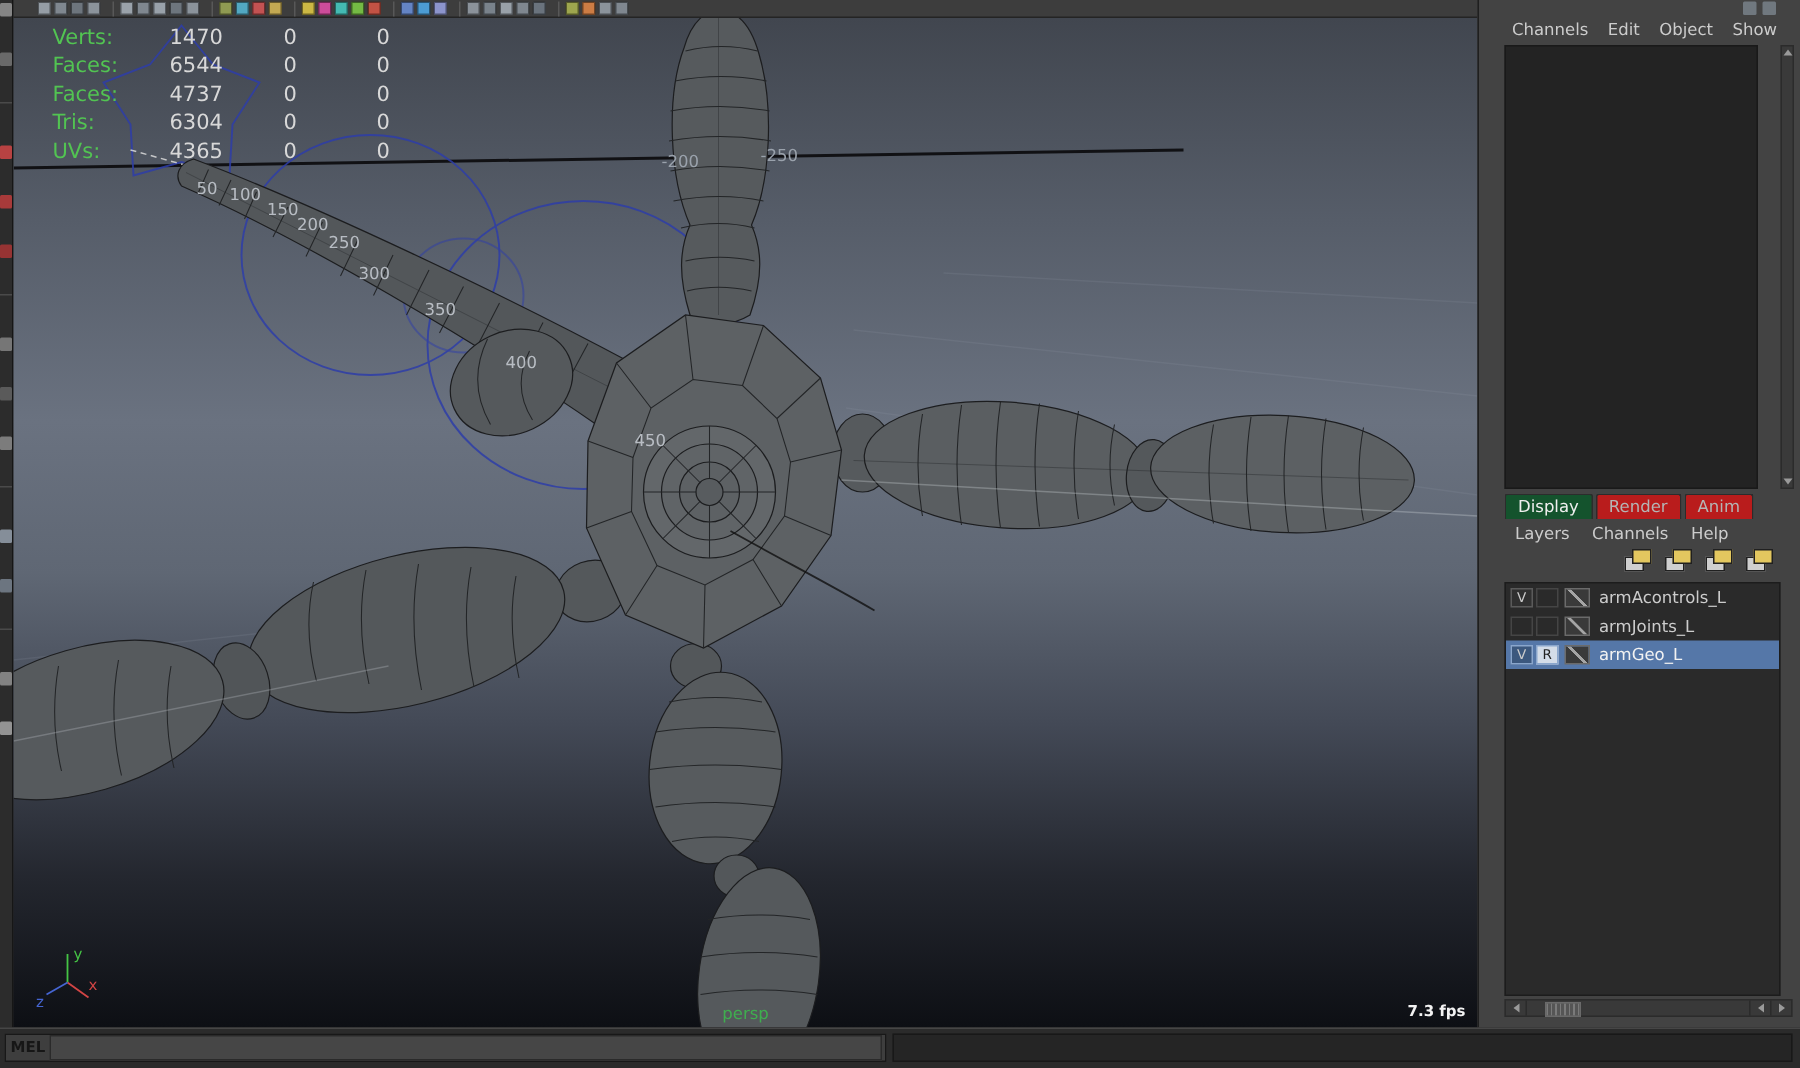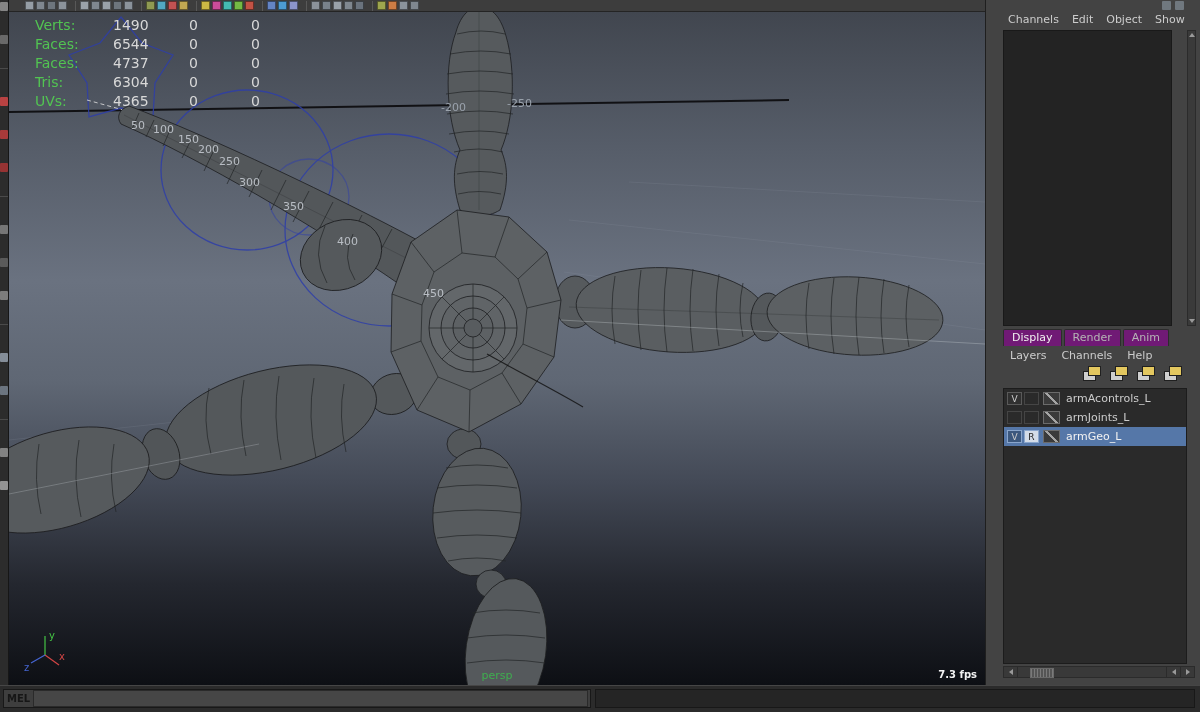--- a/index.html
+++ b/index.html
@@ -37,22 +37,22 @@
   .right-panel{position:absolute;left:985px;top:0;width:215px;height:685px;background:#434343;border-left:1px solid #1f1f1f;box-sizing:border-box;}
   .corner-icons{position:absolute;right:16px;top:1px;display:flex;gap:4px;}
   .corner-icons span{width:9px;height:9px;background:#70787f;border-radius:1px;display:block;}
   .rp-menu{position:absolute;left:0;top:13px;width:100%;height:16px;display:flex;gap:13px;padding-left:22px;font-size:11px;color:#cccccc;box-sizing:border-box;}
   .channel-box{position:absolute;left:17px;top:30px;width:169px;height:296px;background:#232323;border:1px solid #191919;box-sizing:border-box;}
   .cb-scroll{position:absolute;left:201px;top:30px;width:9px;height:296px;background:#3a3a3a;border:1px solid #2b2b2b;box-sizing:border-box;}
   .tri-up{width:0;height:0;border-left:3px solid transparent;border-right:3px solid transparent;border-bottom:4px solid #9a9a9a;margin:2px auto 0;}
   .tri-down{width:0;height:0;border-left:3px solid transparent;border-right:3px solid transparent;border-top:4px solid #9a9a9a;margin:282px auto 0;}
 
   .rp-tabs{position:absolute;left:17px;top:329px;display:flex;gap:2px;font-size:11px;}
-  .rp-tab{padding:1px 8px 2px;background:#701a75;color:#b5b5b5;border:1px solid #2c2c2c;border-bottom:none;border-radius:2px 2px 0 0;}
-  .rp-tab.active{background:#701a75;color:#efefef;}
+  .rp-tab{padding:1px 8px 2px;background:#b91c1c;color:#b5b5b5;border:1px solid #2c2c2c;border-bottom:none;border-radius:2px 2px 0 0;}
+  .rp-tab.active{background:#14532d;color:#efefef;}
   .rp-submenu{position:absolute;left:24px;top:349px;display:flex;gap:15px;font-size:11px;color:#cccccc;}
   .rp-ltools{position:absolute;right:18px;top:366px;display:flex;gap:8px;}
   .licon{position:relative;width:19px;height:15px;display:inline-block;}
   .licon .a{position:absolute;left:1px;bottom:0;width:11px;height:8px;background:#cfcfcf;border:1px solid #202020;}
   .licon .b{position:absolute;right:0;top:0;width:11px;height:8px;background:#e3c75f;border:1px solid #202020;}
 
   .layer-list{position:absolute;left:17px;top:388px;width:184px;height:276px;background:#2a2a2a;border:1px solid #1c1c1c;box-sizing:border-box;overflow:hidden;}
   .layer-row{display:flex;align-items:center;height:19px;padding-left:3px;gap:2px;font-size:11px;color:#cccccc;}
   .layer-row.selected{background:#5577a8;color:#f2f2f2;}
   .toggle{width:15px;height:13px;line-height:12px;text-align:center;font-size:9px;background:#303030;border:1px solid #5a5a5a;color:#cccccc;box-sizing:border-box;}
@@ -226,21 +226,21 @@
       </g>
       <g font-size="11" fill="#9aa2ac">
         <text x="432" y="99">-200</text>
         <text x="498" y="95">-250</text>
       </g>
     </svg>
 
     <div class="hud">
       <div class="hud-row">
         <span class="hud-label">Verts:</span>
-        <span class="hud-val">1490</span>
+        <span class="hud-val">1470</span>
         <span class="hud-val">0</span>
         <span class="hud-val">0</span>
       </div>
       <div class="hud-row">
         <span class="hud-label">Faces:</span>
         <span class="hud-val">6544</span>
         <span class="hud-val">0</span>
         <span class="hud-val">0</span>
       </div>
       <div class="hud-row">

